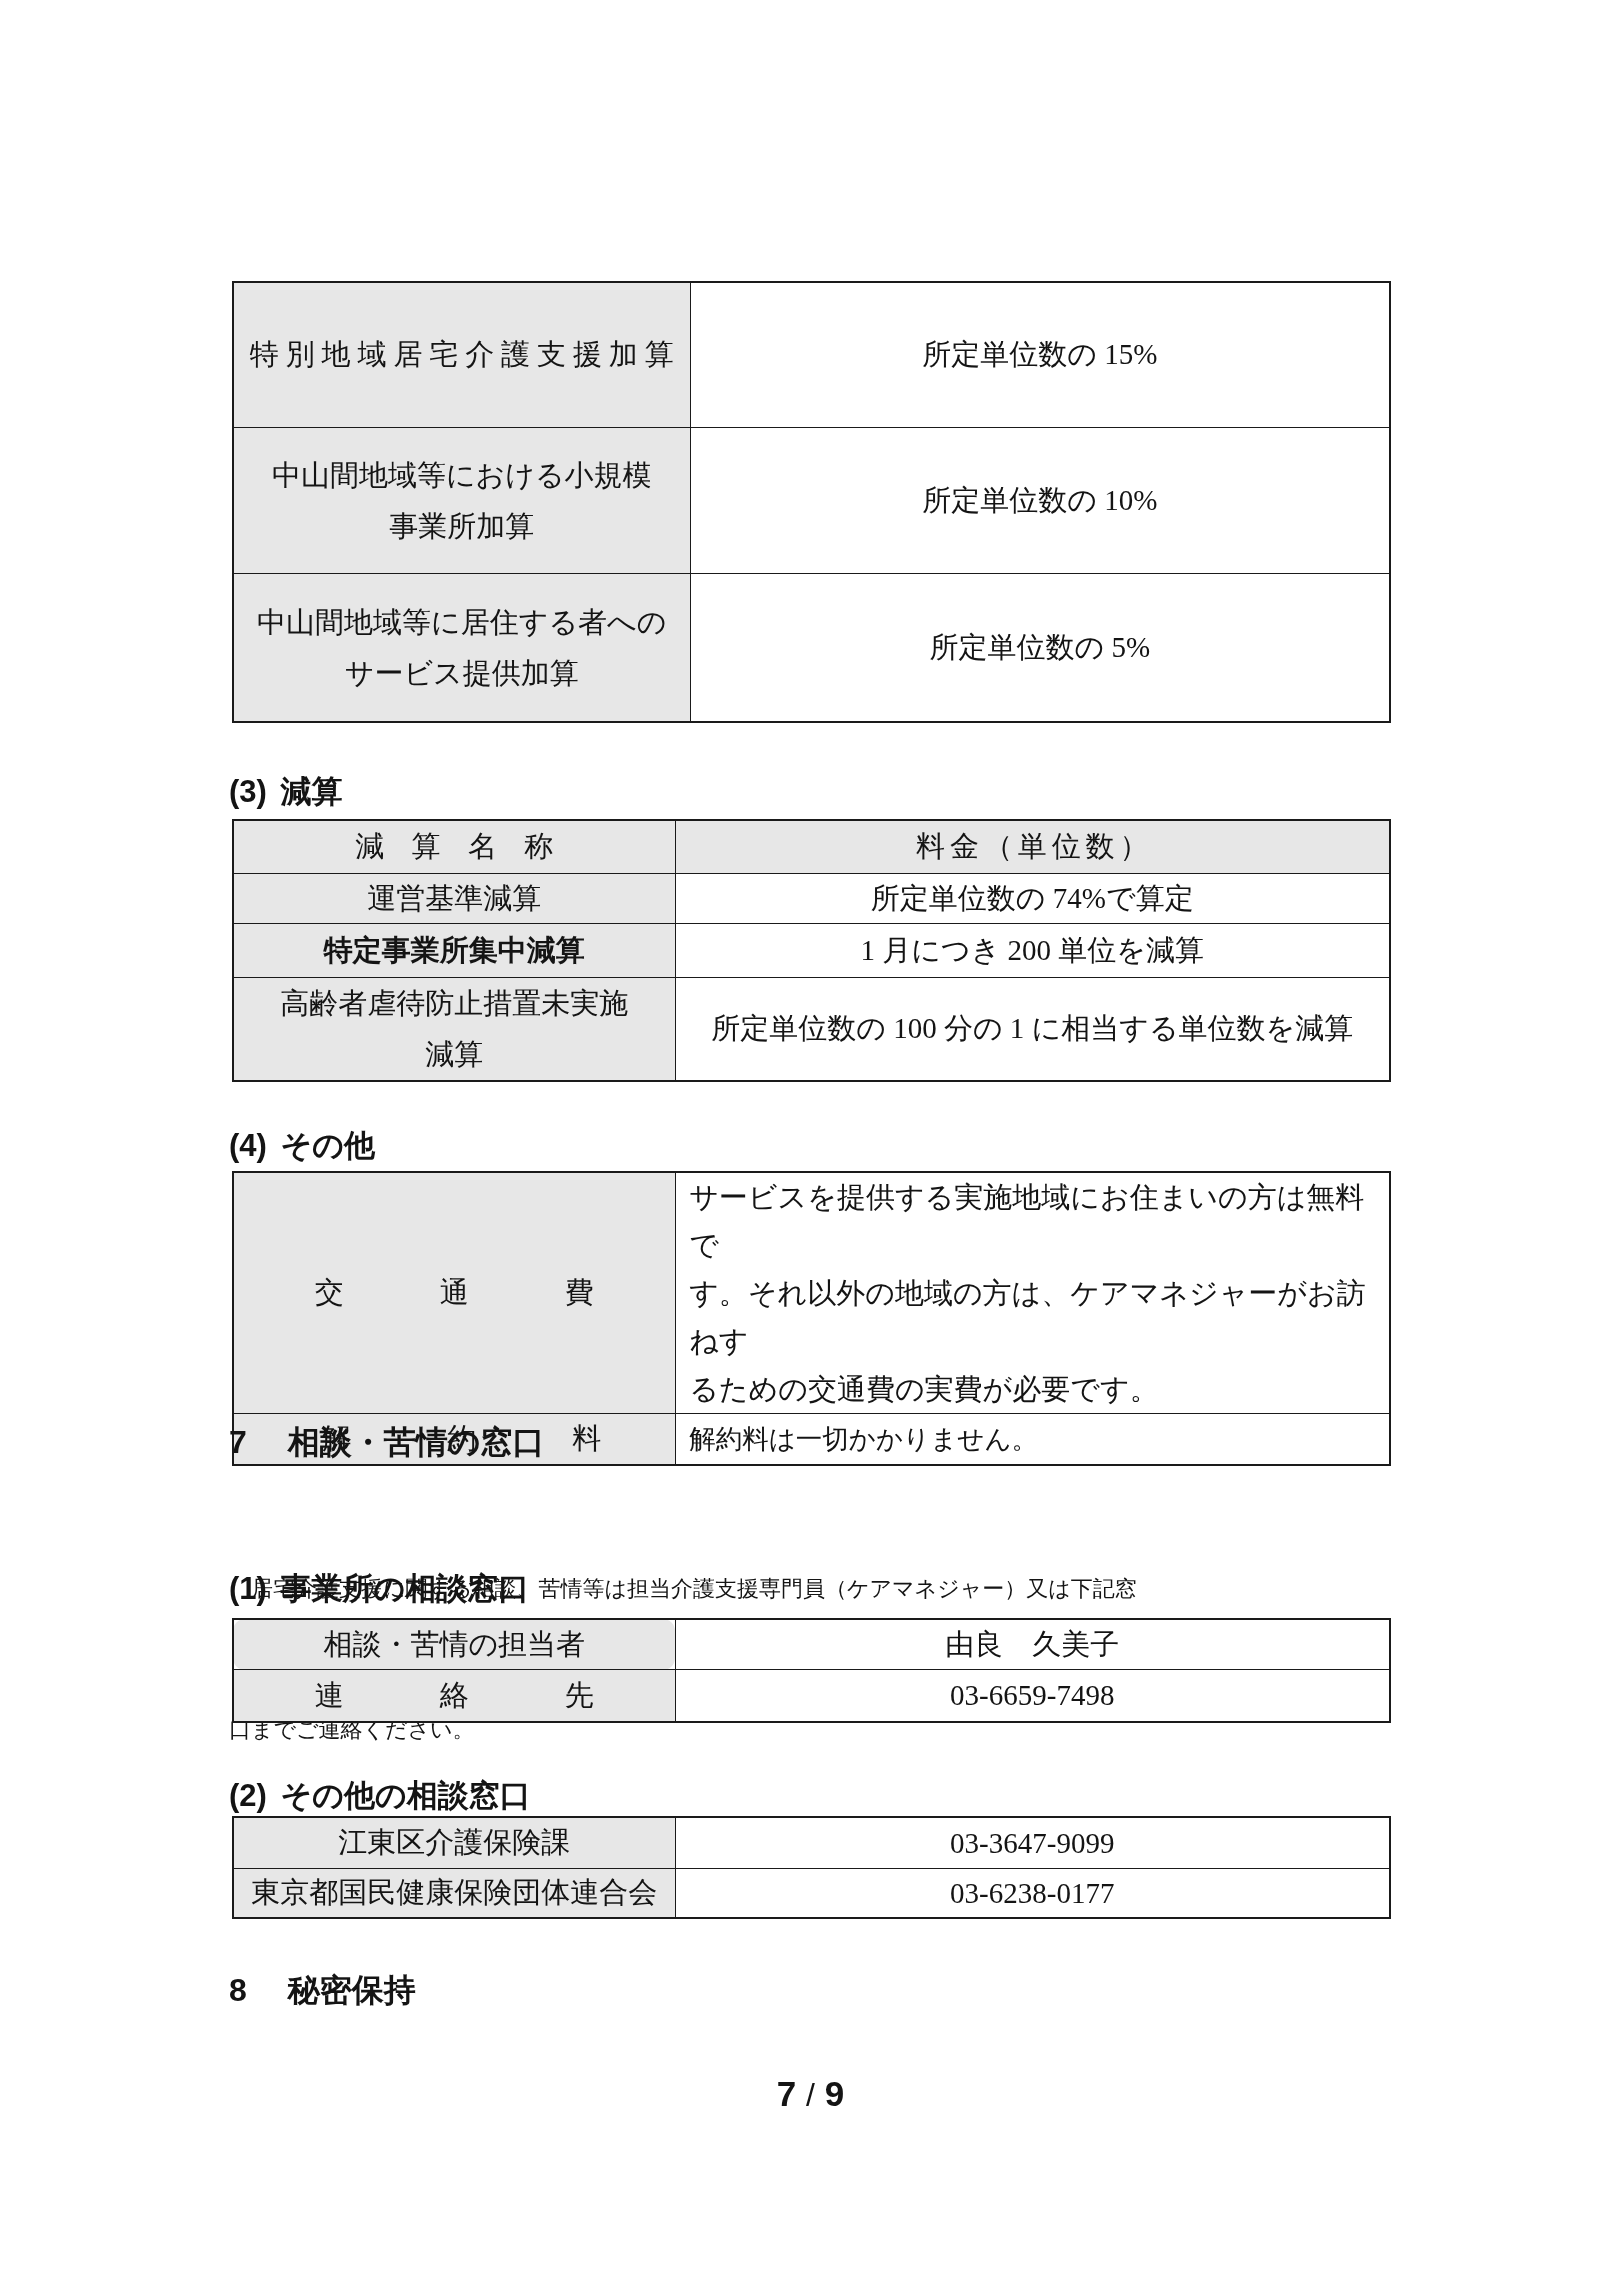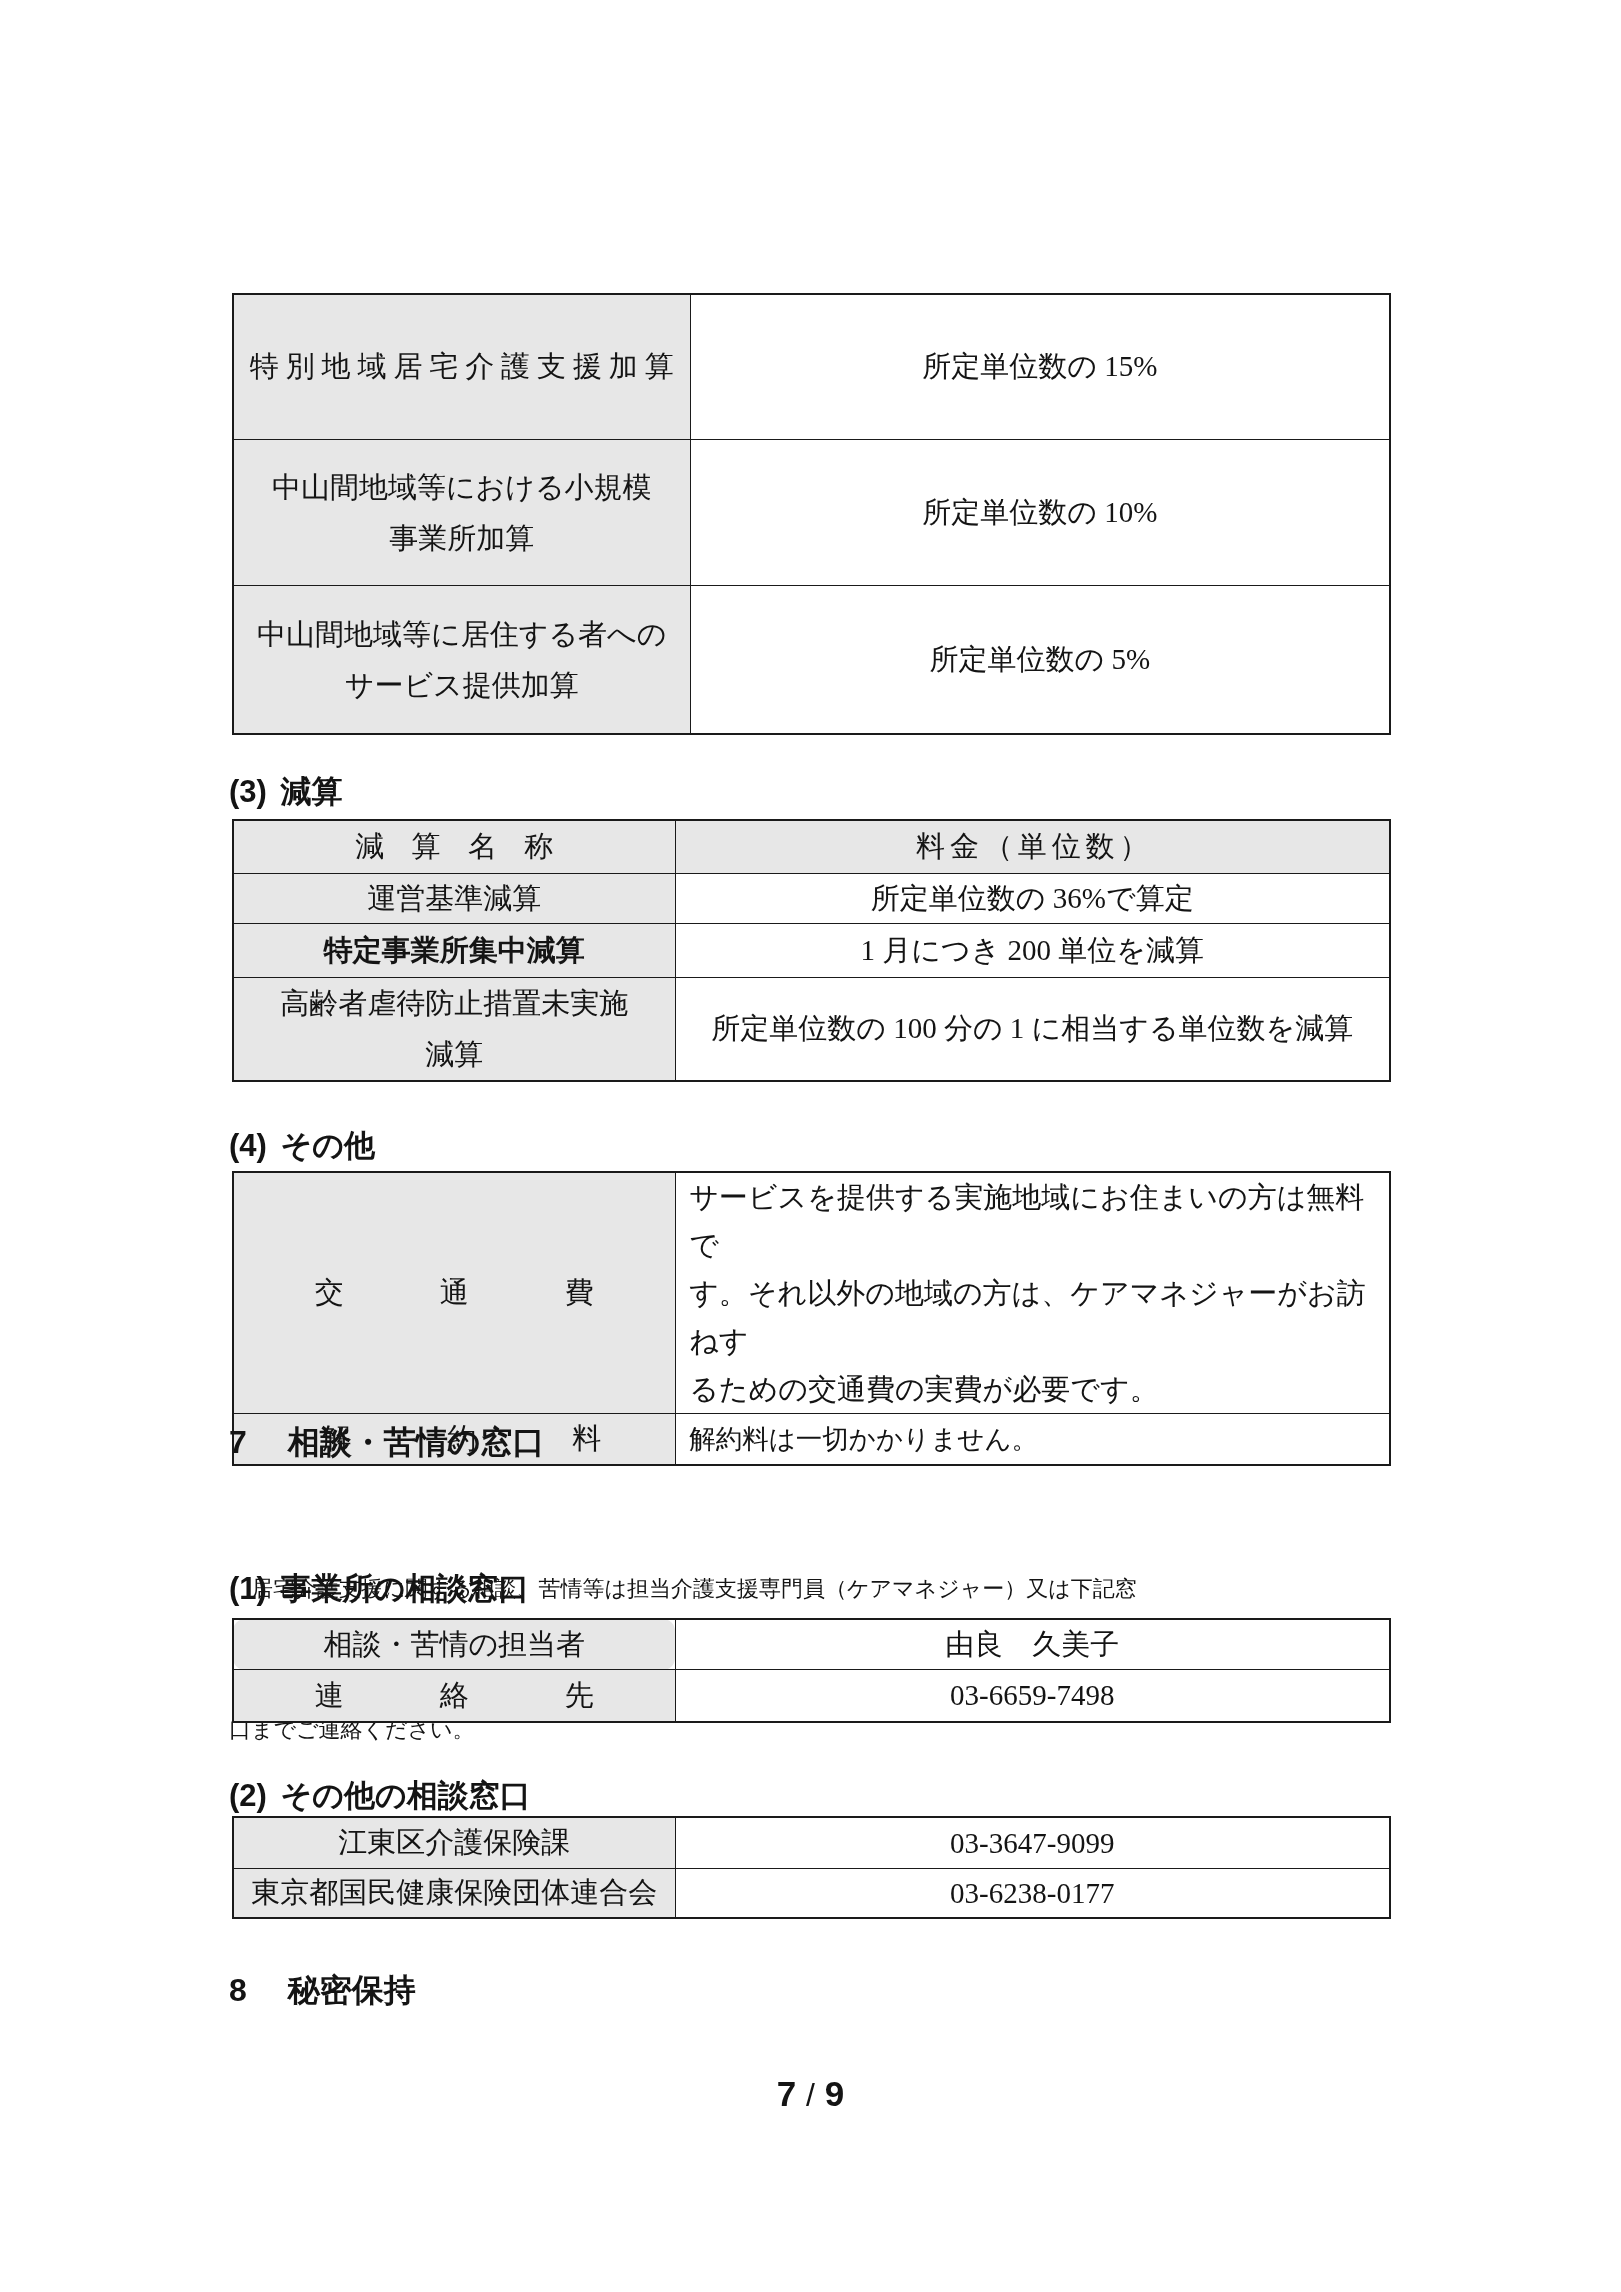--- a/index.html
+++ b/index.html
@@ -82,21 +82,21 @@
   .ls5{letter-spacing:4.9px;padding-left:4.9px;}
   .leftcell{text-align:left !important;padding:0 13.7px !important;}
   .small{font-size:26.5px !important;}
   .lh49{line-height:48px;}
 </style>
 </head>
 <body>
 
 <div class="page">
 
-  <table class="doc" style="top:293px;">
+  <table class="doc" style="top:281px;">
     <colgroup>
         <col style="width:457px">
         <col style="width:700px">
       </colgroup>
     <tbody>
         <tr>
       <td class="shaded" style="height:144px;">
         <span class="ls7">特別地域居宅介護支援加算</span>
       </td>
       <td style="height:144px;">
@@ -141,21 +141,21 @@
       </td>
       <td class="shaded" style="height:52px;">
         <span class="ls5">料金（単位数）</span>
       </td>
     </tr>
     <tr>
       <td class="shaded" style="height:49px;">
         <span>運営基準減算</span>
       </td>
       <td style="height:49px;">
-        <span>所定単位数の 36%で算定</span>
+        <span>所定単位数の 74%で算定</span>
       </td>
     </tr>
     <tr>
       <td class="shaded" style="height:53px;font-weight:bold;">
         <span>特定事業所集中減算</span>
       </td>
       <td style="height:53px;">
         <span>1 月につき 200 単位を減算</span>
       </td>
     </tr>

